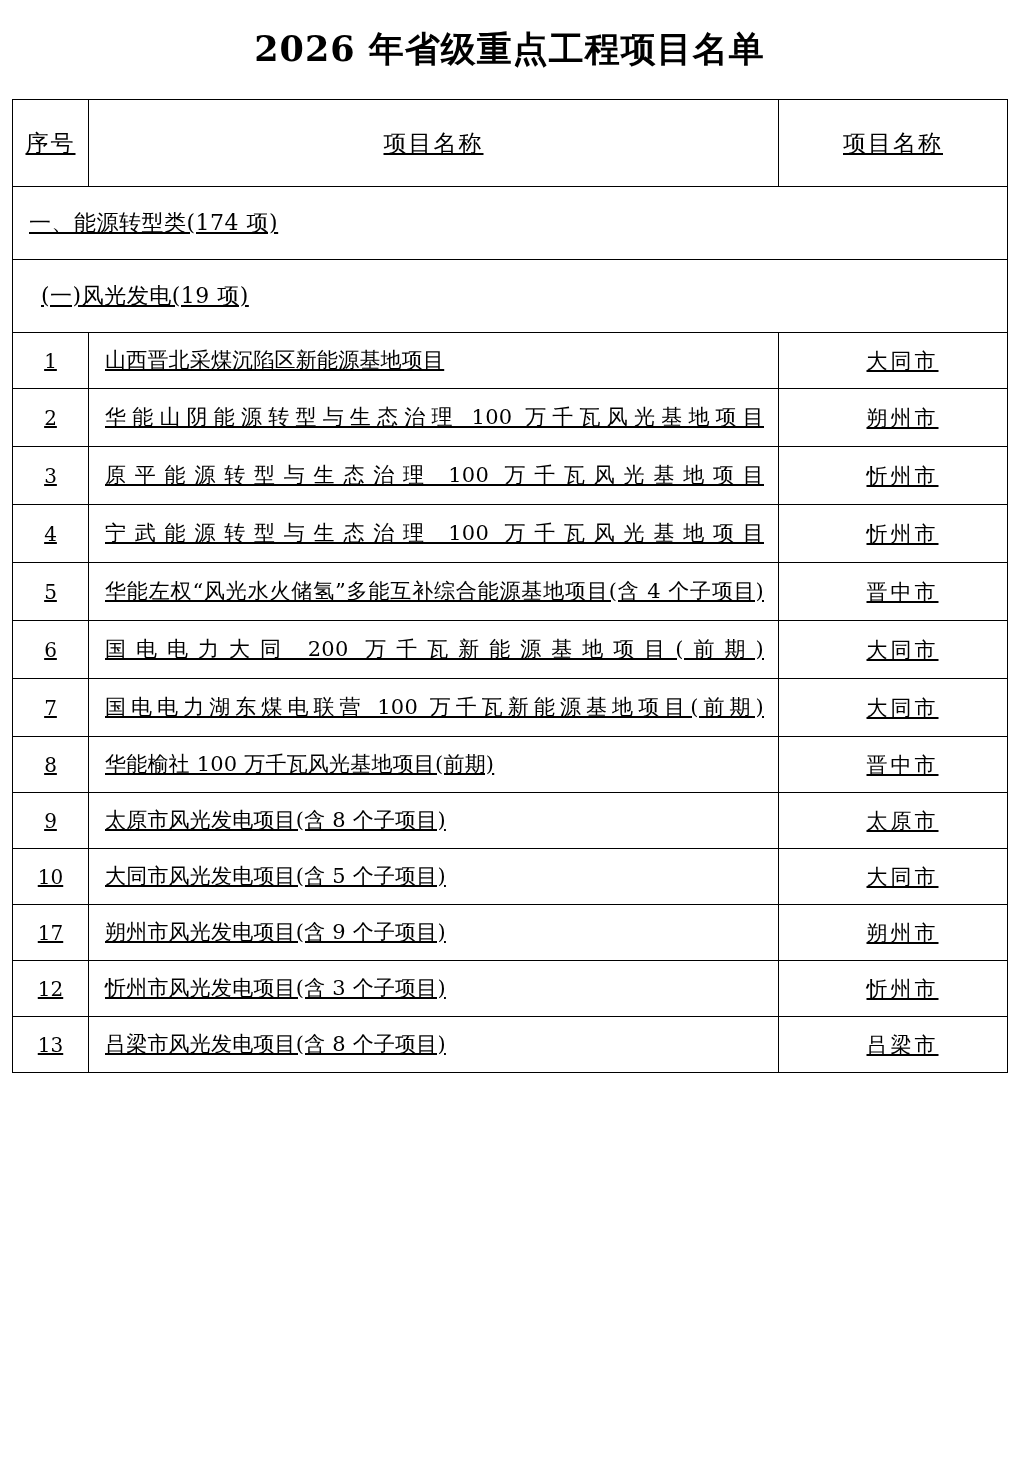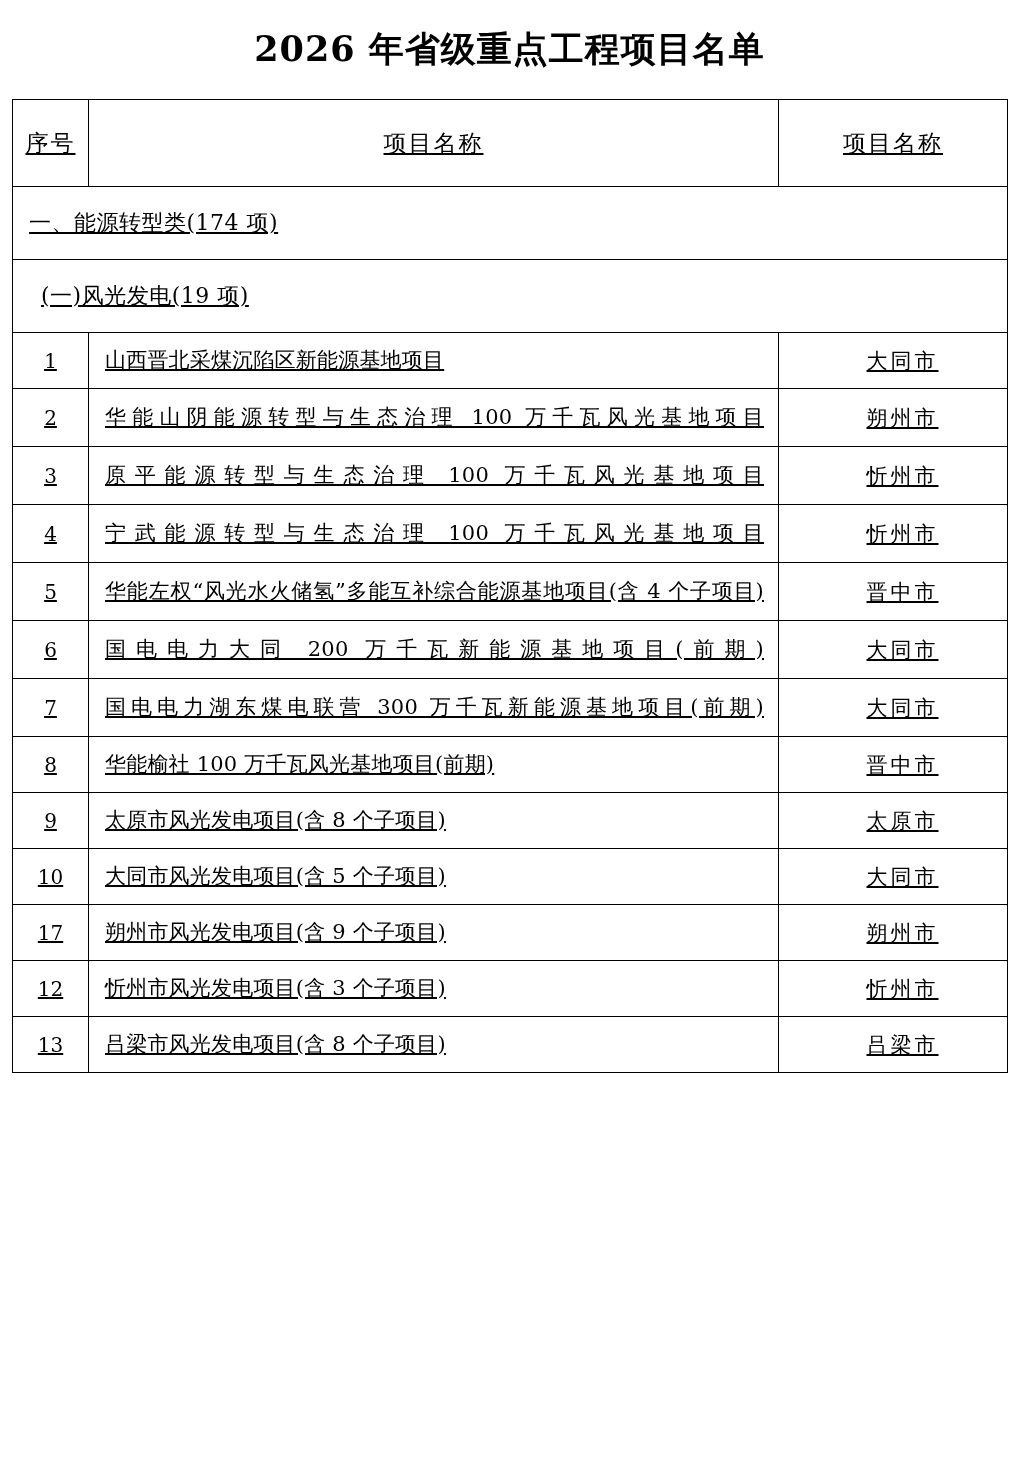--- a/index.html
+++ b/index.html
@@ -145,21 +145,21 @@
         <td class="name">华能左权“风光水火储氢”多能互补综合能源基地项目(含 4 个子项目)</td>
         <td class="loc">晋中市</td>
       </tr>
       <tr class="data-row tall">
         <td class="seq">6</td>
         <td class="name">国电电力大同 200 万千瓦新能源基地项目(前期)</td>
         <td class="loc">大同市</td>
       </tr>
       <tr class="data-row tall">
         <td class="seq">7</td>
-        <td class="name">国电电力湖东煤电联营 300 万千瓦新能源基地项目(前期)</td>
+        <td class="name">国电电力湖东煤电联营 100 万千瓦新能源基地项目(前期)</td>
         <td class="loc">大同市</td>
       </tr>
       <tr class="data-row">
         <td class="seq">8</td>
         <td class="name single">华能榆社 100 万千瓦风光基地项目(前期)</td>
         <td class="loc">晋中市</td>
       </tr>
       <tr class="data-row">
         <td class="seq">9</td>
         <td class="name single">太原市风光发电项目(含 8 个子项目)</td>

